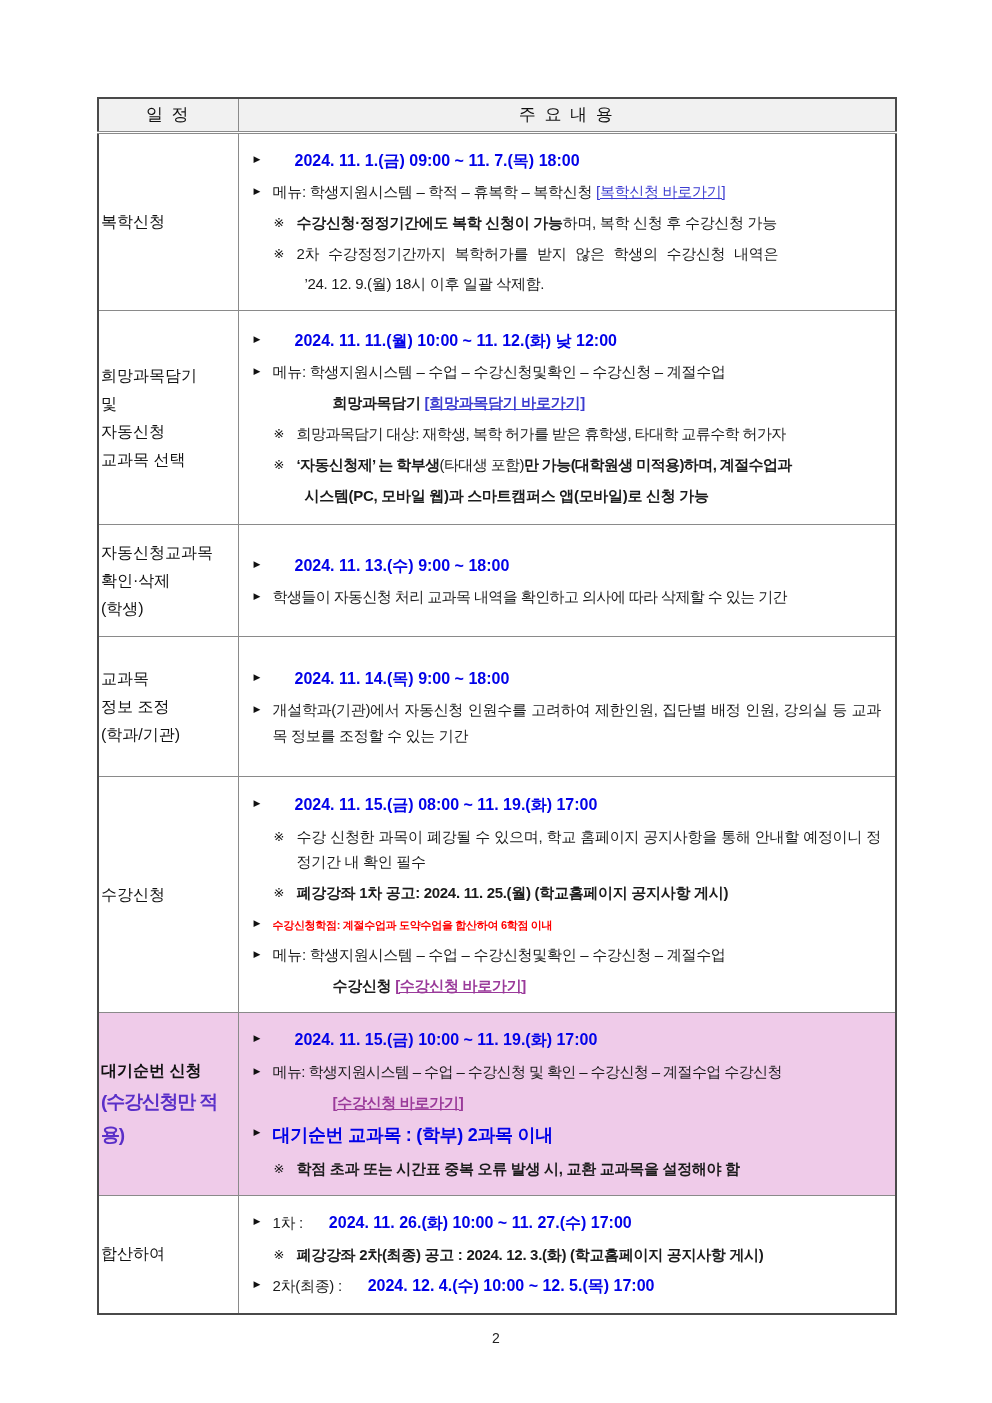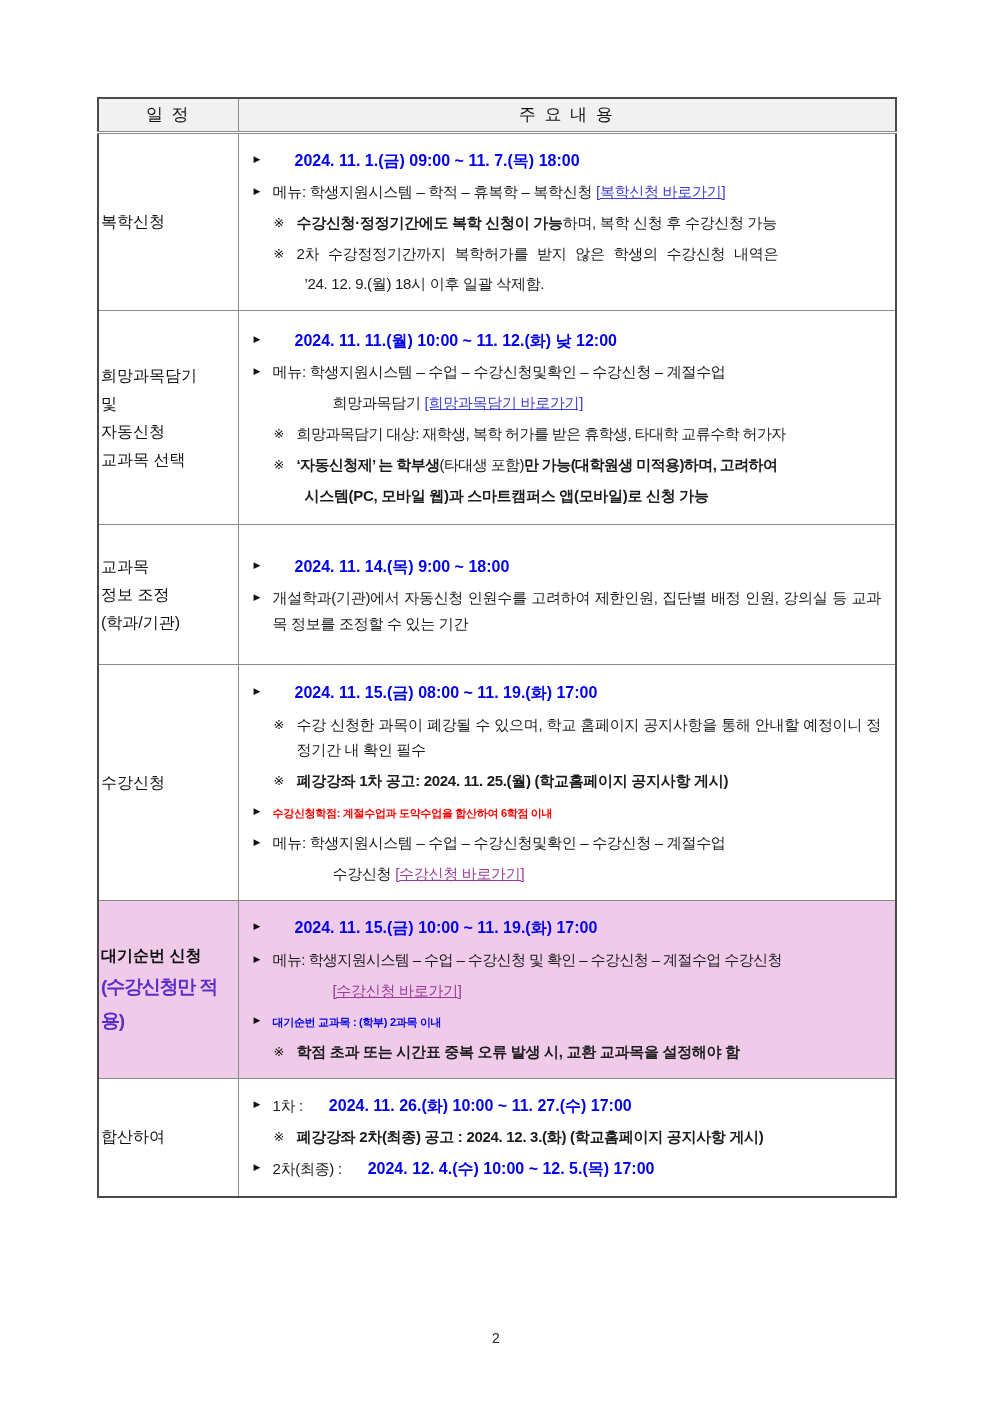--- a/index.html
+++ b/index.html
@@ -47,26 +47,26 @@
     letter-spacing: -0.3px;
   }
   .ln { position: relative; padding-left: 20px; margin: 5px 0; line-height: 1.72; }
   .ln .mk {
     position: absolute; left: 1px; top: 0;
     font-size: 9px; line-height: 25px; color: #111;
   }
   .ln.note { padding-left: 44px; }
   .ln.note .mk { left: 21px; font-size: 13px; line-height: 25px; }
   .ln.contn { padding-left: 52px; }
-  .ln.contm { padding-left: 80px; }
+  .ln.contm { padding-left: 80px; font-weight: bold; }
   .just { text-align: justify; }
   .spread { word-spacing: 5px; }
   .tight { letter-spacing: -0.6px; }
   .date { color: var(--date_blue, #0202e8); font-weight: bold; font-size: 16px; letter-spacing: 0; margin-left: 22px; }
-  .blue-b { color: var(--date_blue, #0202e8); font-weight: bold; font-size: 11px; }
+  .blue-b { color: var(--date_blue, #0202e8); font-weight: bold; font-size: 18px; }
   .red-b { color: var(--alert_red, #ff0000); font-weight: bold; font-size: 11px; }
   .b { font-weight: bold; }
   a.lnk { text-decoration: underline; cursor: pointer; }
   a.lnk.blue { color: var(--link_blue, #3b3bd0); }
   a.lnk.purple { color: var(--link_purple, #9a3a9a); }
   tr.pink td { background: var(--pink_row_bg, #efcbe9); }
   .lbl .b-line { font-weight: bold; }
   .lbl .sub-line {
     font-weight: bold;
     color: var(--violet, #5a2fc8);
@@ -142,28 +142,45 @@
           </div>
           <div class="ln contm">
             <span>희망과목담기 </span><a class="lnk blue">[희망과목담기 바로가기]</a>
           </div>
           <div class="ln note tight">
             <span class="mk">※</span>
             <span>희망과목담기 대상: 재학생, 복학 허가를 받은 휴학생, 타대학 교류수학 허가자</span>
           </div>
           <div class="ln note tight">
             <span class="mk">※</span>
-            <span class="b">‘자동신청제’ 는 학부생</span><span>(타대생 포함)</span><span class="b">만 가능(대학원생 미적용)하며, 고려하여</span>
+            <span class="b">‘자동신청제’ 는 학부생</span><span>(타대생 포함)</span><span class="b">만 가능(대학원생 미적용)하며, 계절수업과</span>
           </div>
           <div class="ln contn">
             <span class="b">시스템(PC, 모바일 웹)과 스마트캠퍼스 앱(모바일)로 신청 가능</span>
           </div>
         </td>
       </tr>
 
+      <tr>
+        <td class="lbl" style="height:112px">
+          <div>자동신청교과목</div>
+          <div>확인·삭제</div>
+          <div>(학생)</div>
+        </td>
+        <td class="cnt">
+          <div class="ln">
+            <span class="mk">▶</span>
+            <span class="date">2024. 11. 13.(수) 9:00 ~ 18:00</span>
+          </div>
+          <div class="ln just tight">
+            <span class="mk">▶</span>
+            <span>학생들이 자동신청 처리 교과목 내역을 확인하고 의사에 따라 삭제할 수 있는 기간</span>
+          </div>
+        </td>
+      </tr>
 
       <tr>
         <td class="lbl" style="height:140px">
           <div>교과목</div>
           <div>정보 조정</div>
           <div>(학과/기관)</div>
         </td>
         <td class="cnt">
           <div class="ln">
             <span class="mk">▶</span>

